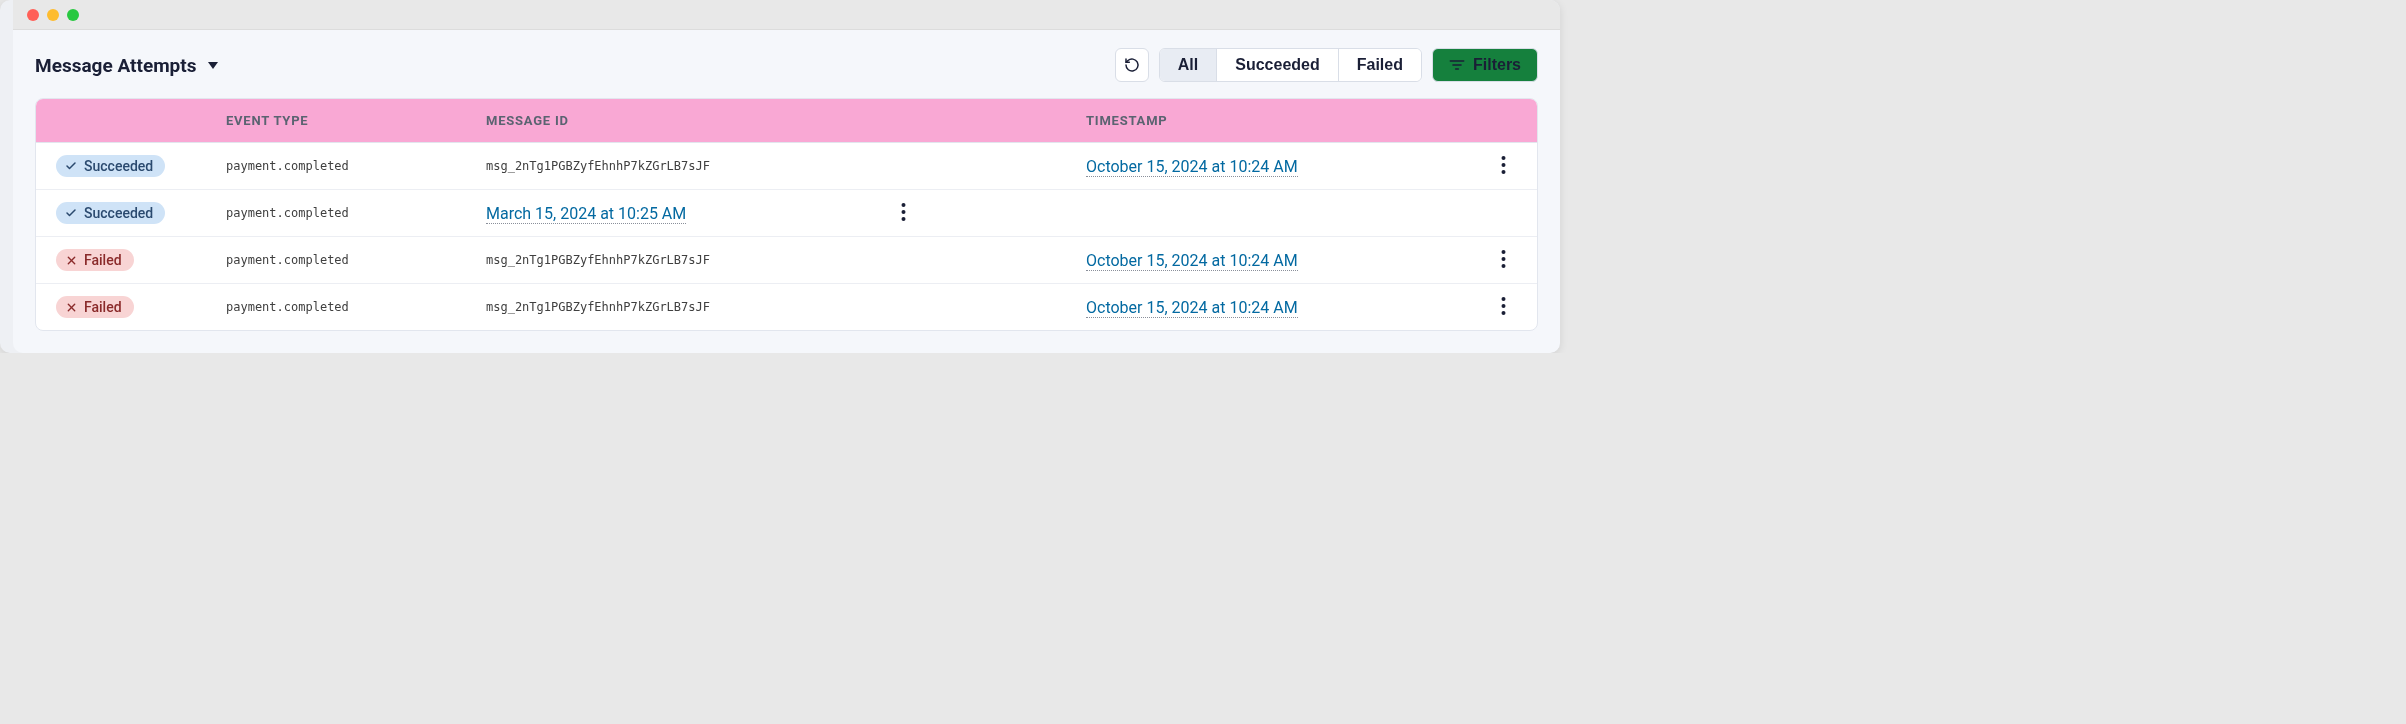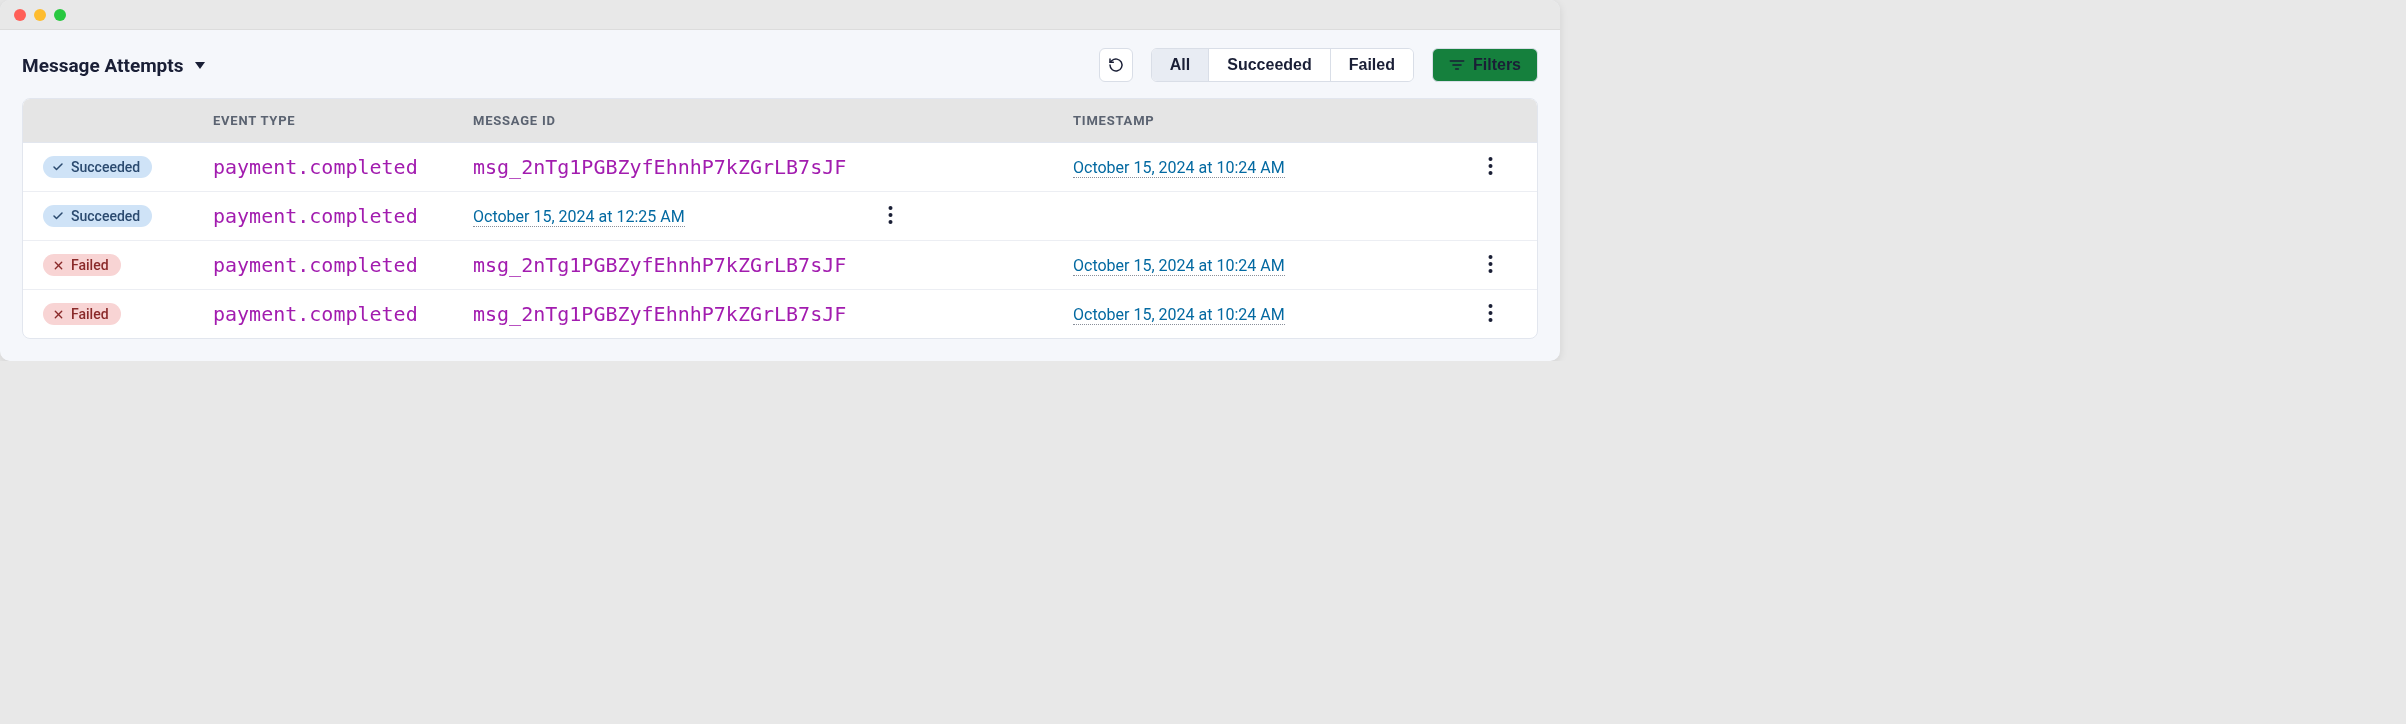--- a/index.html
+++ b/index.html
@@ -10,20 +10,21 @@
     background: #e8e8e8;
     color: #1a1f36;
   }
   .window {
     width: 1560px;
     margin: 0;
     background: #eef0f4;
     border-radius: 10px;
     overflow: hidden;
     box-shadow: 0 2px 8px rgba(0,0,0,0.1);
+    padding-left: 13px;
   }
   
   .title-bar {
     height: 30px;
     background: #e8e8e8;
     display: flex;
     align-items: center;
     padding-left: 14px;
     gap: 8px;
     border-bottom: 1px solid #dcdcdc;
@@ -60,21 +61,21 @@
   }
   .chevron-down {
     width: 0; height: 0;
     border-left: 5px solid transparent;
     border-right: 5px solid transparent;
     border-top: 7px solid #1a1f36;
   }
   .header-right {
     display: flex;
     align-items: center;
-    gap: 18px;
+    gap: 10px;
   }
   .refresh-btn {
     width: 34px; height: 34px;
     background: #fff;
     border: 1px solid #d9dee7;
     border-radius: 6px;
     display: flex;
     align-items: center;
     justify-content: center;
     cursor: pointer;
@@ -122,21 +123,21 @@
 
   
   .table-wrap {
     background: #fff;
     border: 1px solid #e2e6ee;
     border-radius: 8px;
     overflow: hidden;
   }
   .thead {
     display: flex;
-    background: #e5e5e5;
+    background: #f9a8d4;
     border-bottom: 1px solid #e2e6ee;
     padding: 14px 20px;
   }
   .th {
     font-size: 13px;
     font-weight: 700;
     letter-spacing: 0.06em;
     color: #5b6371;
     text-transform: uppercase;
   }
@@ -174,22 +175,22 @@
   }
   .badge-icon {
     display: inline-flex;
     align-items: center;
     justify-content: center;
     width: 14px; height: 14px;
   }
 
   .mono {
     font-family: ui-monospace, SFMono-Regular, "SF Mono", Menlo, Consolas, monospace;
-    font-size: 20px;
-    color: #a21caf;
+    font-size: 12px;
+    color: #404040;
   }
 
   .timestamp {
     color: #0369a1;
     text-decoration: none;
     border-bottom: 1px dotted #8a8f9a;
     display: inline;
   }
 
   .row-menu {
@@ -310,21 +311,21 @@
           <div class="trow">
             <div class="col-status"><span class="badge succeeded">
                 <span class="badge-icon">
                   <svg width="12" height="12" viewBox="0 0 24 24" fill="none" stroke="#2b4a6f" stroke-width="3" stroke-linecap="round" stroke-linejoin="round">
                     <polyline points="20 6 9 17 4 12"></polyline>
                   </svg>
                 </span>
                 <span>Succeeded</span>
               </span></div>
             <div class="col-event mono">payment.completed</div>
-            <div class="col-ts"><span class="timestamp">October 15, 2024 at 12:25 AM</span></div>
+            <div class="col-ts"><span class="timestamp">March 15, 2024 at 10:25 AM</span></div>
             <div class="col-menu row-menu"><span><svg width="5" height="18" viewBox="0 0 4 18" fill="#1a1f36">
                   <circle cx="2" cy="2" r="2"></circle>
                   <circle cx="2" cy="9" r="2"></circle>
                   <circle cx="2" cy="16" r="2"></circle>
                 </svg></span></div>
           </div>
           <div class="trow">
             <div class="col-status"><span class="badge failed">
                 <span class="badge-icon">
                   <svg width="11" height="11" viewBox="0 0 24 24" fill="none" stroke="#8a2a2a" stroke-width="3" stroke-linecap="round">

